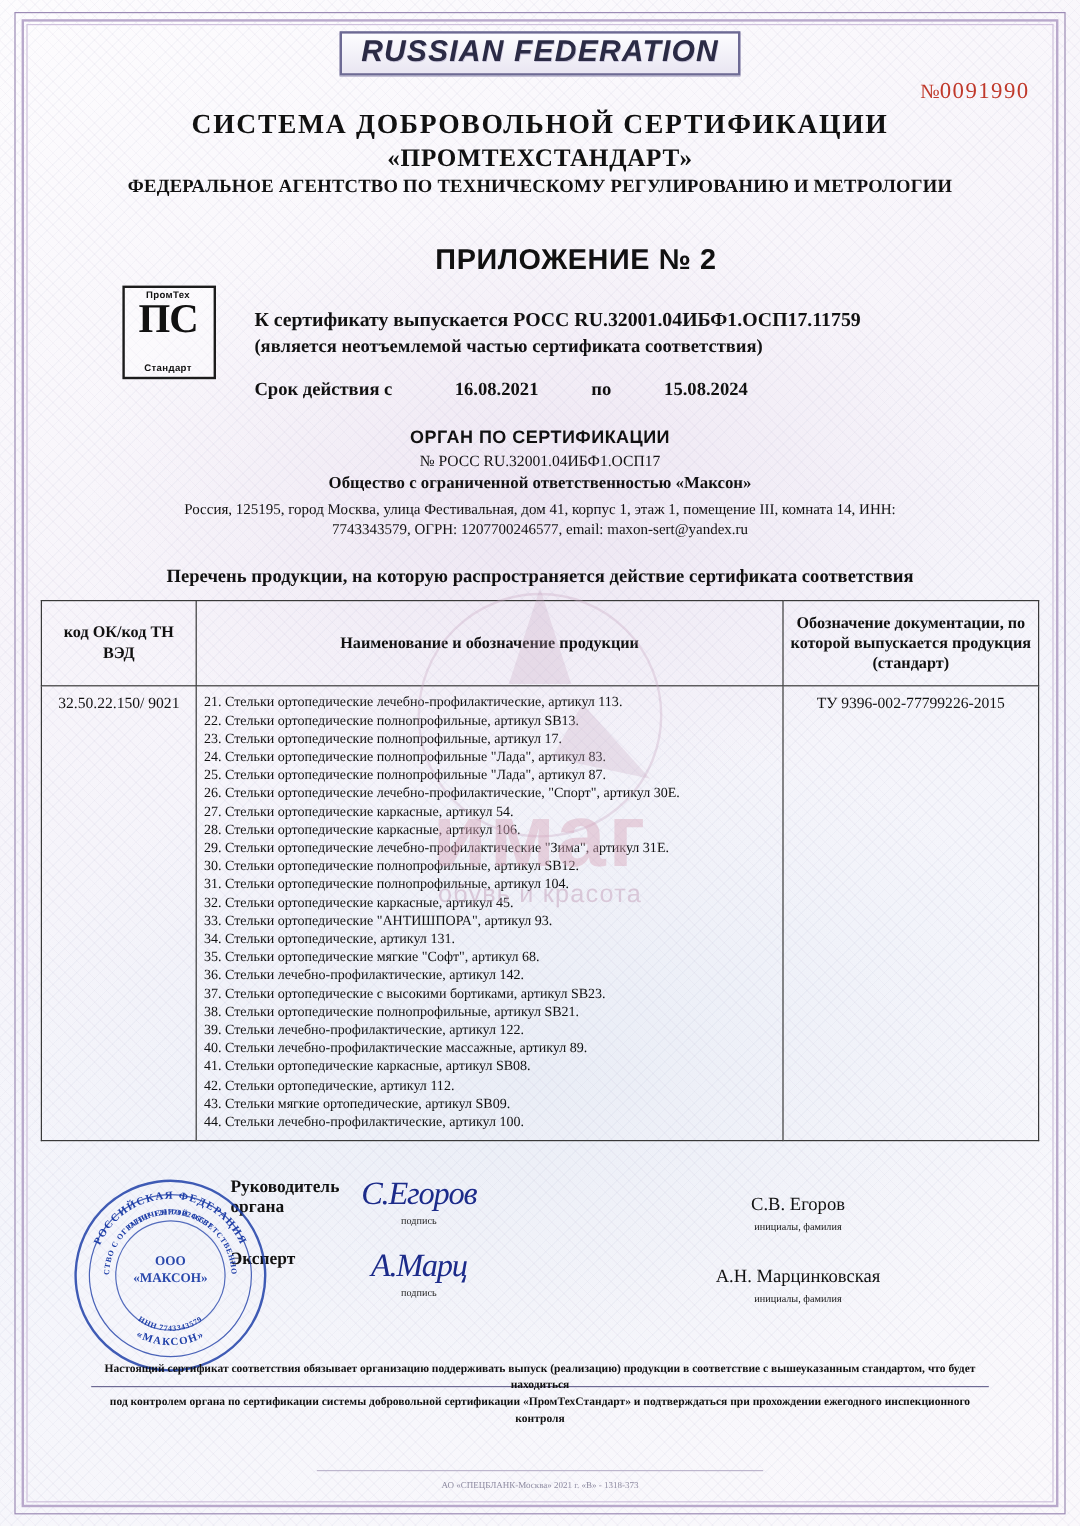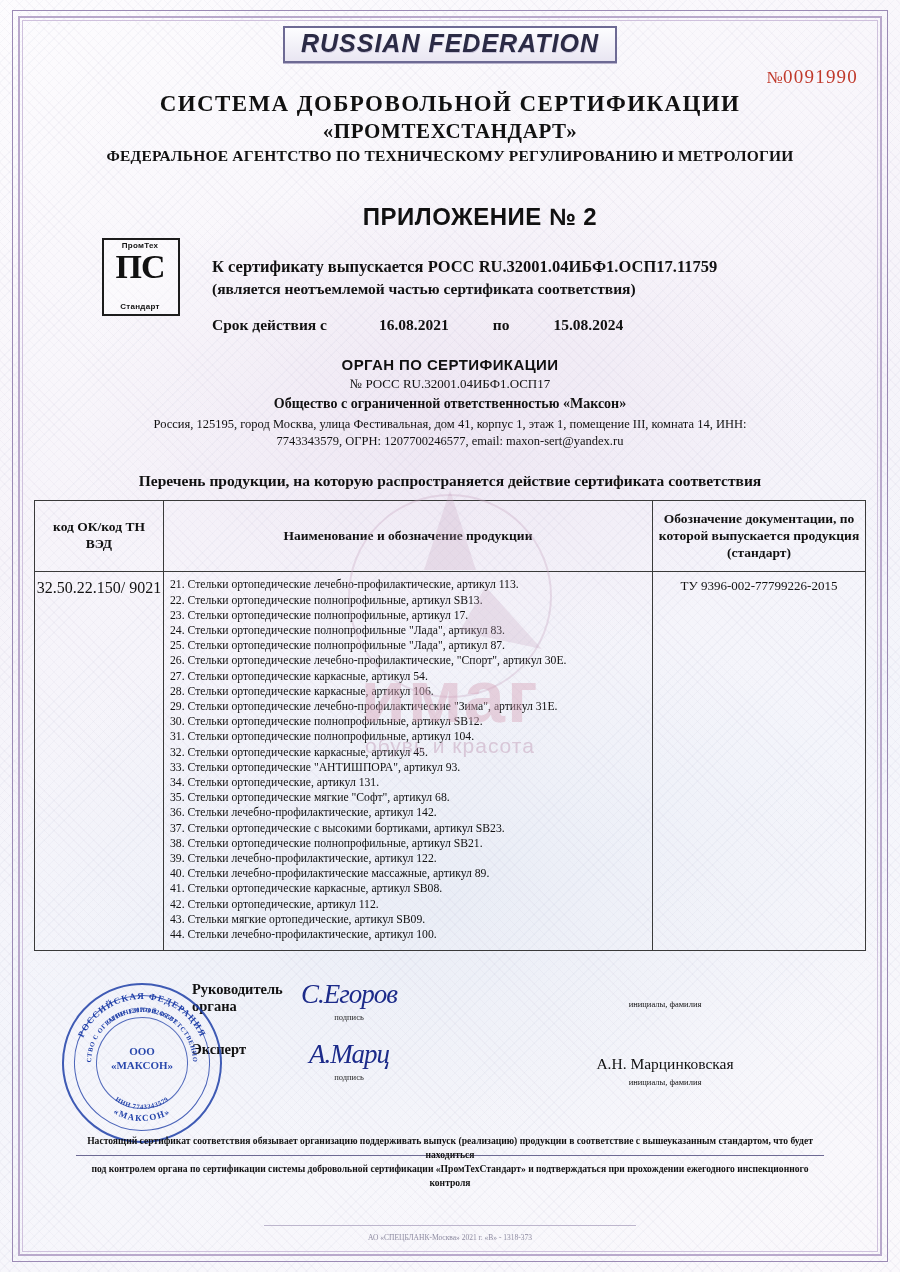--- a/index.html
+++ b/index.html
@@ -237,21 +237,21 @@
     font-size: 13.5px;
     font-weight: bold;
     text-align: center;
     padding: 10px 4px;
     vertical-align: middle;
     line-height: 1.25;
   }
   td.col-code {
     width: 120px;
     text-align: center;
-    font-size: 16px;
+    font-size: 13px;
     padding: 6px 1px;
     line-height: 1.3;
     margin-left: 48px;
   }
   td.col-name {
     padding: 5px 6px 8px 6px;
   }
   td.col-doc {
     width: 200px;
     text-align: center;
@@ -593,20 +593,21 @@
         </div>
       </div>
 
       <div class="sig-row">
         <div class="sig-label">Руководитель органа</div>
         <div class="sig-mid">
           <div class="sig-scribble">С.Егоров</div>
           <div class="sig-caption">подпись</div>
         </div>
         <div class="sig-name">
+          <div class="nm">С.В. Егоров</div>
           <div class="cap">инициалы, фамилия</div>
         </div>
       </div>
 
       <div class="sig-row">
         <div class="sig-label">Эксперт</div>
         <div class="sig-mid">
           <div class="sig-scribble">А.Марц</div>
           <div class="sig-caption">подпись</div>
         </div>

